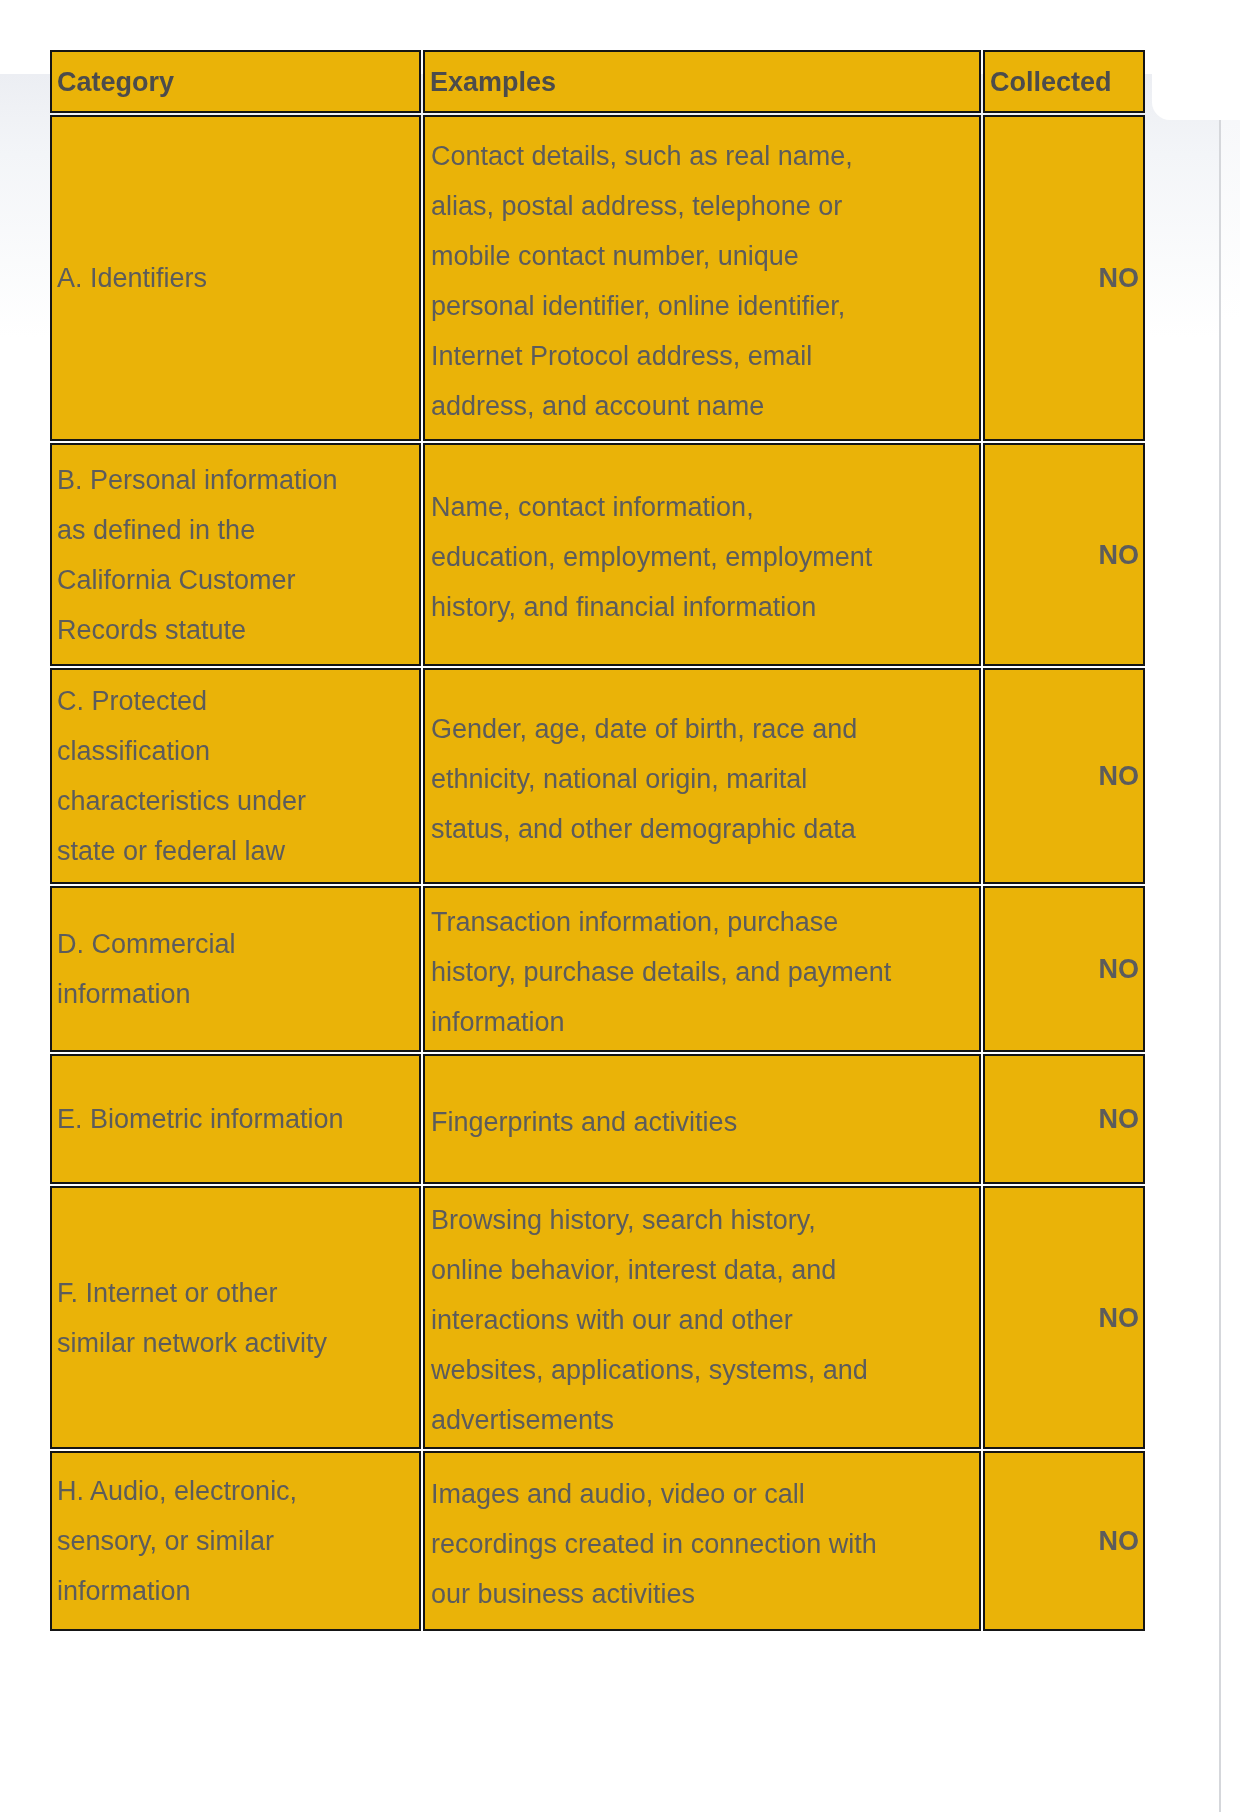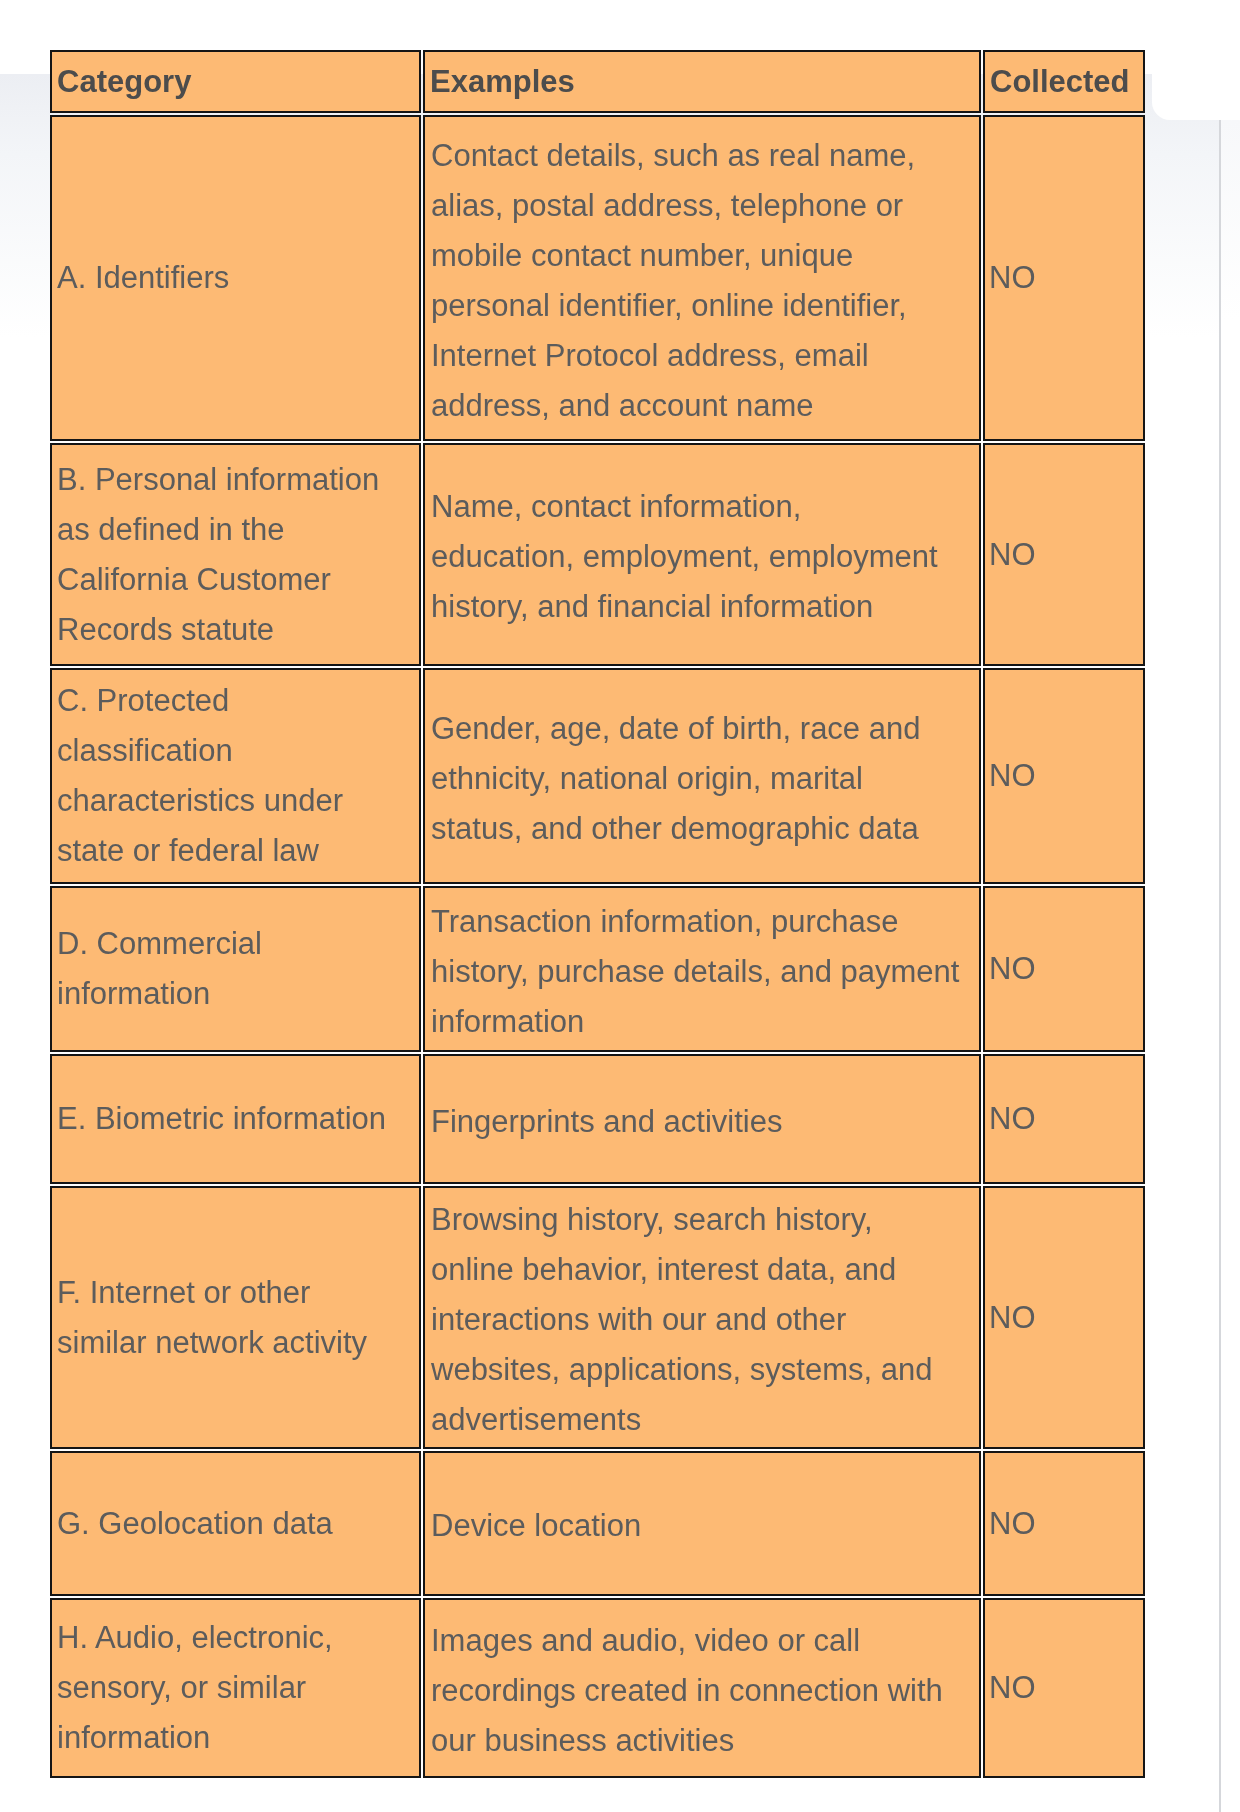--- a/index.html
+++ b/index.html
@@ -54,23 +54,23 @@
     border-spacing: 2px;
     table-layout: fixed;
     width: 1099px;
   }
   col.c-category  { width: 371px; }
   col.c-examples  { width: 558px; }
   col.c-collected { width: 162px; }
 
   th, td {
     border: 2px solid #151515;
-    background: #fdba74;
+    background: #eab308;
     vertical-align: middle;
-    font-size: 31px;
+    font-size: 27px;
     line-height: 50px;
     color: #5c5c5c;
     overflow: hidden;
   }
   th {
     font-weight: bold;
     color: #4c4c4c;
     text-align: left;
     padding: 2px 4px 2px 5px;
     height: 63px;
@@ -81,22 +81,23 @@
     white-space: pre-line;
     text-align: left;
     margin-top: 31px;
   }
   td.cell-examples {
     padding: 7px 5px 2px 6px;
     white-space: pre-line;
     text-align: left;
   }
   td.cell-collected {
-    text-align: left;
+    text-align: right;
     padding: 16px 4px;
+    font-weight: bold;
   }
 
   tr.row-a td { height: 326px; }
   tr.row-b td { height: 223px; }
   tr.row-c td { height: 216px; }
   tr.row-d td { height: 166px; }
   tr.row-e td { height: 130px; }
   tr.row-f td { height: 252px; }
   tr.row-g td { height: 145px; }
   tr.row-h td { height: 180px; }
@@ -172,25 +173,20 @@
       <tr class="row-f">
         <td class="cell-category">F. Internet or other
 similar network activity</td>
         <td class="cell-examples">Browsing history, search history,
 online behavior, interest data, and
 interactions with our and other
 websites, applications, systems, and
 advertisements</td>
         <td class="cell-collected">NO</td>
       </tr>
-      <tr class="row-g">
-        <td class="cell-category">G. Geolocation data</td>
-        <td class="cell-examples">Device location</td>
-        <td class="cell-collected">NO</td>
-      </tr>
       <tr class="row-h">
         <td class="cell-category">H. Audio, electronic,
 sensory, or similar
 information</td>
         <td class="cell-examples">Images and audio, video or call
 recordings created in connection with
 our business activities</td>
         <td class="cell-collected">NO</td>
       </tr>
     </tbody>

